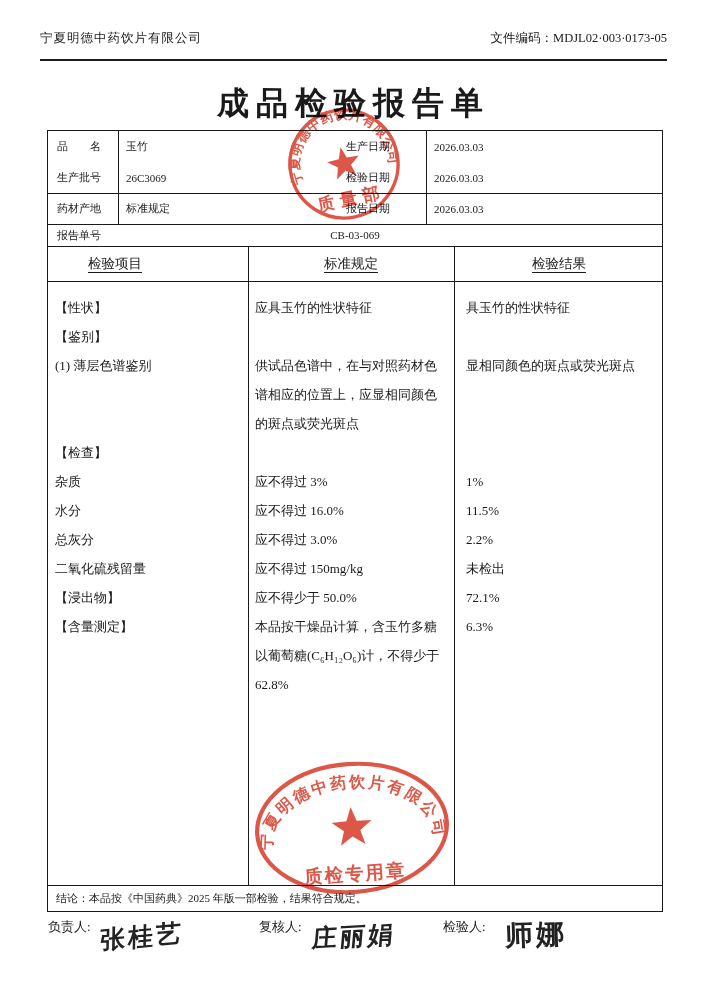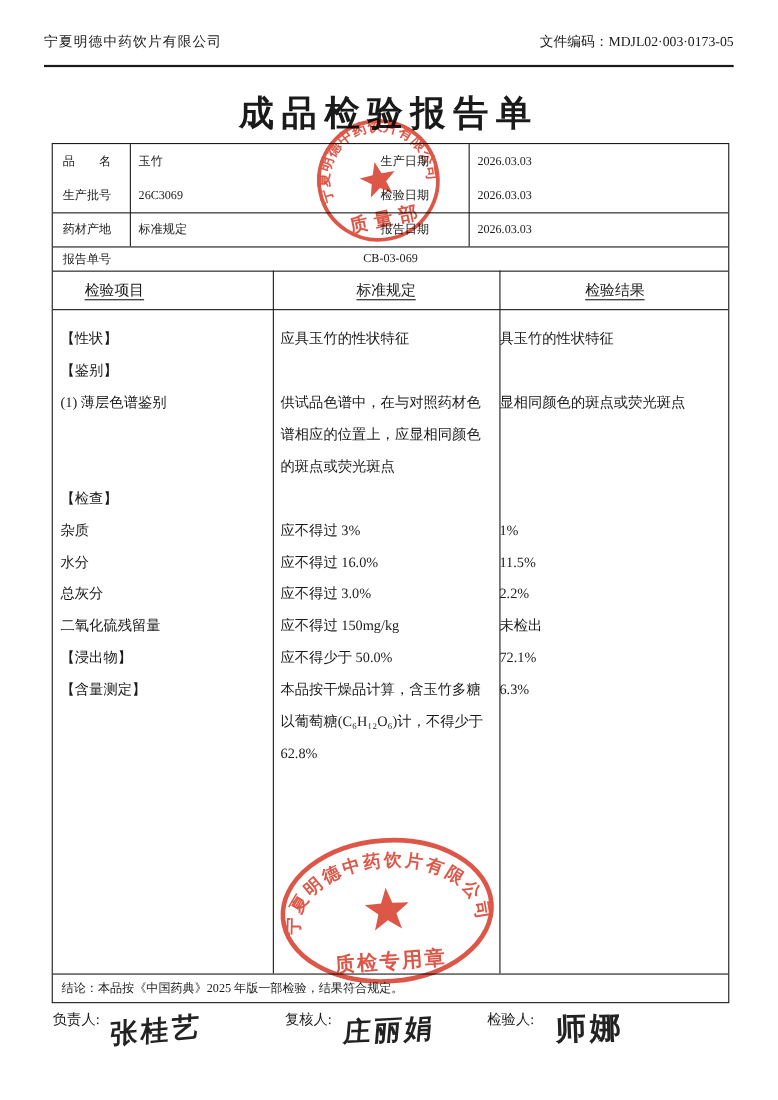--- a/index.html
+++ b/index.html
@@ -22,21 +22,21 @@
   .lbl-split{justify-content:space-between;box-sizing:border-box;padding:0 9px;width:70px;}
   .repno-val{left:0;width:100%;justify-content:center;}
   .colhead{font-size:13.5px;text-decoration:underline;text-underline-offset:4px;}
   
   .bodygrid{position:absolute;left:0;top:150px;width:616px;height:604px;display:grid;
     grid-template-columns:200px 206px 210px;grid-auto-rows:min-content;align-content:start;
     padding-top:12px;box-sizing:border-box;font-size:13px;line-height:29px;}
   .bodygrid .bc{min-height:29px;box-sizing:border-box;}
   .bc.item{padding-left:7px;}
   .bc.std{padding-left:7px;padding-right:5px;white-space:normal;}
-  .bc.res{padding-left:0;}
+  .bc.res{padding-left:12px;}
   .conclusion{left:0;top:754px;width:616px;height:27px;padding-left:8px;box-sizing:border-box;}
   
   .sigrow{left:0;top:912px;width:707px;height:50px;font-size:13px;}
   .siglabel{position:absolute;top:6px;}
   .signame{position:absolute;font-size:25px;font-weight:bold;color:#222;
     font-family:"DejaVu Sans",sans-serif;transform:rotate(-5deg) skewX(-6deg);letter-spacing:3px;}
   
   .stamp{pointer-events:none;mix-blend-mode:multiply;opacity:0.88;}
   .stamp text{font-family:"Liberation Serif",serif;font-weight:bold;}
 </style>
@@ -69,21 +69,21 @@
 
     <div class="cell inforow" style="left:9px;top:62px;text-align:center;">药材产地</div>
     <div class="cell inforow" style="left:78px;top:62px;">标准规定</div>
     <div class="cell inforow" style="left:298px;top:62px;">报告日期</div>
     <div class="cell inforow" style="left:386px;top:62px;">2026.03.03</div>
 
     <div class="cell" style="left:9px;top:93px;height:22px;">报告单号</div>
     <div class="cell repno-val" style="top:93px;height:22px;">CB-03-069</div>
     <div class="line-h" style="top:115px;"></div>
 
-    <div class="cell colhead" style="left:29px;top:115px;height:35px;">检验项目</div>
+    <div class="cell colhead" style="left:40px;top:115px;height:35px;">检验项目</div>
     <div class="cell colhead" style="left:200px;top:115px;height:35px;width:206px;justify-content:center;">标准规定</div>
     <div class="cell colhead" style="left:406px;top:115px;height:35px;width:210px;justify-content:center;">检验结果</div>
     <div class="line-h" style="top:150px;"></div>
 
     <div class="line-v" style="left:200px;top:115px;height:639px;"></div>
     <div class="line-v" style="left:406px;top:115px;height:639px;"></div>
 
     <div class="bodygrid">
       <div class="bc item">【性状】</div>
       <div class="bc std">应具玉竹的性状特征</div>

